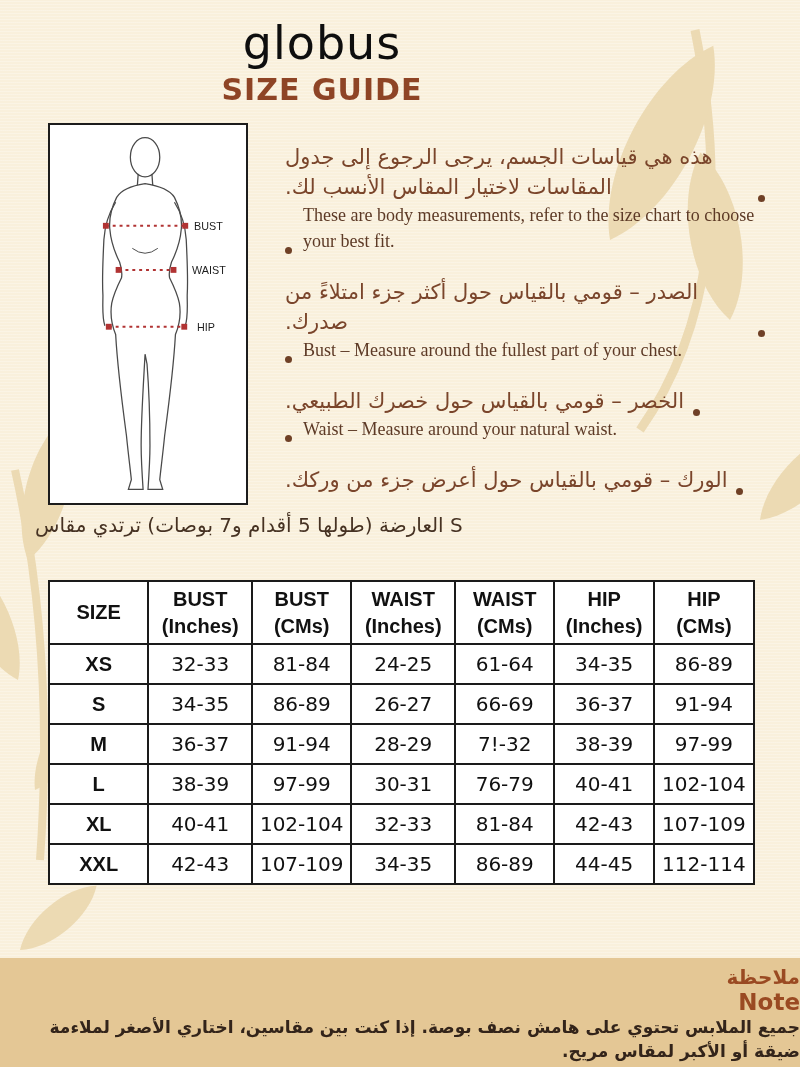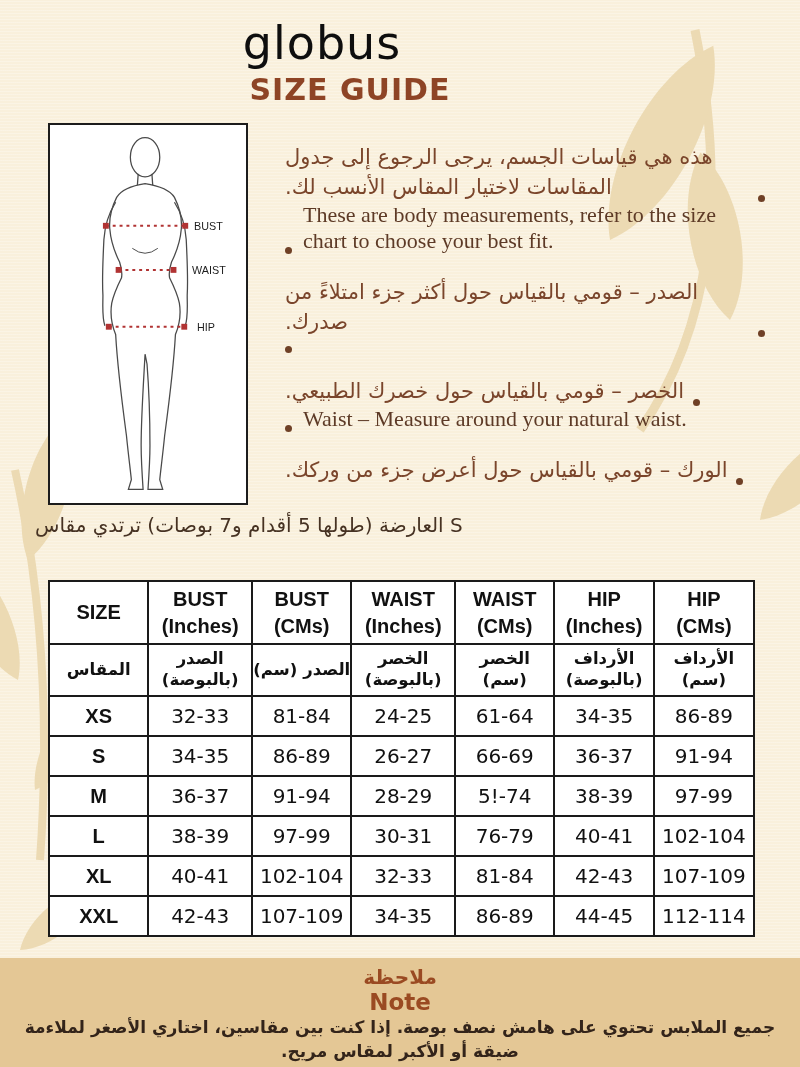--- a/index.html
+++ b/index.html
@@ -6,49 +6,49 @@
   body{font-family:"DejaVu Sans",sans-serif;}
   .page{position:relative;width:800px;height:1067px;overflow:hidden;
         background:#f9f0dc;
         background-image:repeating-linear-gradient(0deg,rgba(255,255,255,.25) 0 1px,rgba(0,0,0,0) 1px 3px);}
   .deco{position:absolute;left:0;top:0;width:800px;height:1067px;z-index:0;pointer-events:none;}
   .content{position:absolute;left:0;top:0;width:644px;height:1067px;z-index:1;}
 
   .brand{position:absolute;top:16px;left:0;width:100%;text-align:center;
          font-size:46px;font-weight:500;letter-spacing:1px;color:#0e0e0e;}
   .title{position:absolute;top:72px;left:0;width:100%;text-align:center;
-         font-size:30px;font-weight:700;letter-spacing:1px;color:#8e4425;margin-left:28px;}
+         font-size:30px;font-weight:700;letter-spacing:1px;color:#8e4425;}
 
   .figure-box{position:absolute;left:48px;top:123px;width:200px;height:382px;
               background:#ffffff;border:2px solid #1c1c1c;box-sizing:border-box;}
   .figure-box svg{width:100%;height:100%;display:block;}
 
   .bullets{position:absolute;left:285px;top:142px;width:480px;}
   .bullet-group{margin-bottom:23px;}
   .line{display:flex;align-items:flex-end;}
   .dot{flex:0 0 auto;width:7px;height:7px;border-radius:50%;background:#6f4026;margin-top:11px;}
   .ar-line .dot{margin-left:9px;}
   .en-line .dot{margin-right:11px;margin-top:9px;}
   .ar-text{direction:rtl;text-align:left;font-size:21px;line-height:30px;color:#7a452b;}
-  .en-text{font-family:"Liberation Serif",serif;font-size:22px;line-height:26px;color:#5d3a26;}
+  .en-text{font-family:"Liberation Serif",serif;font-size:18px;line-height:26px;color:#5d3a26;}
 
   .model-info{position:absolute;left:35px;top:512px;width:440px;}
   .model-ar{font-size:20px;line-height:27px;color:#463223;}
   .model-en{font-family:"Liberation Serif",serif;font-size:19px;line-height:25px;color:#2e2118;}
 
   table.size-table{position:absolute;left:48px;top:580px;width:707px;border-collapse:collapse;
                    background:#ffffff;table-layout:fixed;}
   table.size-table td,table.size-table th{border:2px solid #1a1a1a;text-align:center;vertical-align:middle;
                    padding:0;color:#111;}
   tr.hdr-en th{height:61px;font-size:20px;font-weight:700;line-height:1.35;font-family:"Liberation Sans",sans-serif;}
   tr.hdr-ar th{height:50px;font-size:16.5px;font-weight:700;direction:rtl;line-height:1.25;}
   tr.data td{height:38px;font-size:20px;font-weight:500;}
   tr.data td.size-cell{font-weight:700;font-family:Liberation Sans, sans-serif;}
 
-  .note{position:absolute;left:0;top:958px;width:800px;height:109px;background:#e4c795;text-align:center;}
+  .note{position:absolute;left:0;top:958px;width:800px;height:109px;background:#e4c795;text-align:right;}
   .note-title-ar{margin-top:7px;font-size:20px;font-weight:700;color:#9a4a22;direction:rtl;}
   .note-title-en{font-size:23px;font-weight:700;color:#9a4a22;line-height:26px;}
   .note-ar{direction:rtl;font-size:17px;font-weight:600;color:#33241a;line-height:24px;margin-top:0;}
   .note-en{font-size:18.5px;font-weight:500;color:#332a1e;line-height:24px;}
 </style>
 </head>
 <body>
 
 <div class="page">
 
@@ -121,20 +121,21 @@
           <span class="en-text">These are body measurements, refer to the size chart to choose your best fit.</span>
         </div>
       </div>
       <div class="bullet-group">
         <div class="line ar-line">
           <span class="ar-text">الصدر – قومي بالقياس حول أكثر جزء امتلاءً من صدرك.</span>
           <span class="dot"></span>
         </div>
         <div class="line en-line">
           <span class="dot"></span>
+          <span class="en-text">Bust – Measure around the fullest part of your chest.</span>
         </div>
       </div>
       <div class="bullet-group">
         <div class="line ar-line">
           <span class="ar-text">الخصر – قومي بالقياس حول خصرك الطبيعي.</span>
           <span class="dot"></span>
         </div>
         <div class="line en-line">
           <span class="dot"></span>
           <span class="en-text">Waist – Measure around your natural waist.</span>
@@ -185,29 +186,20 @@
             </th>
         <th>
               <div>HIP</div>
               <div>(Inches)</div>
             </th>
         <th>
               <div>HIP</div>
               <div>(CMs)</div>
             </th>
       </tr>
-      <tr class="hdr-ar">
-        <th>المقاس</th>
-        <th>الصدر (بالبوصة)</th>
-        <th>الصدر (سم)</th>
-        <th>الخصر (بالبوصة)</th>
-        <th>الخصر (سم)</th>
-        <th>الأرداف (بالبوصة)</th>
-        <th>الأرداف (سم)</th>
-      </tr>
       <tr class="data">
         <td class="size-cell">XS</td>
         <td>32-33</td>
         <td>81-84</td>
         <td>24-25</td>
         <td>61-64</td>
         <td>34-35</td>
         <td>86-89</td>
       </tr>
       <tr class="data">
@@ -217,21 +209,21 @@
         <td>26-27</td>
         <td>66-69</td>
         <td>36-37</td>
         <td>91-94</td>
       </tr>
       <tr class="data">
         <td class="size-cell">M</td>
         <td>36-37</td>
         <td>91-94</td>
         <td>28-29</td>
-        <td>5!-74</td>
+        <td>7!-32</td>
         <td>38-39</td>
         <td>97-99</td>
       </tr>
       <tr class="data">
         <td class="size-cell">L</td>
         <td>38-39</td>
         <td>97-99</td>
         <td>30-31</td>
         <td>76-79</td>
         <td>40-41</td>

